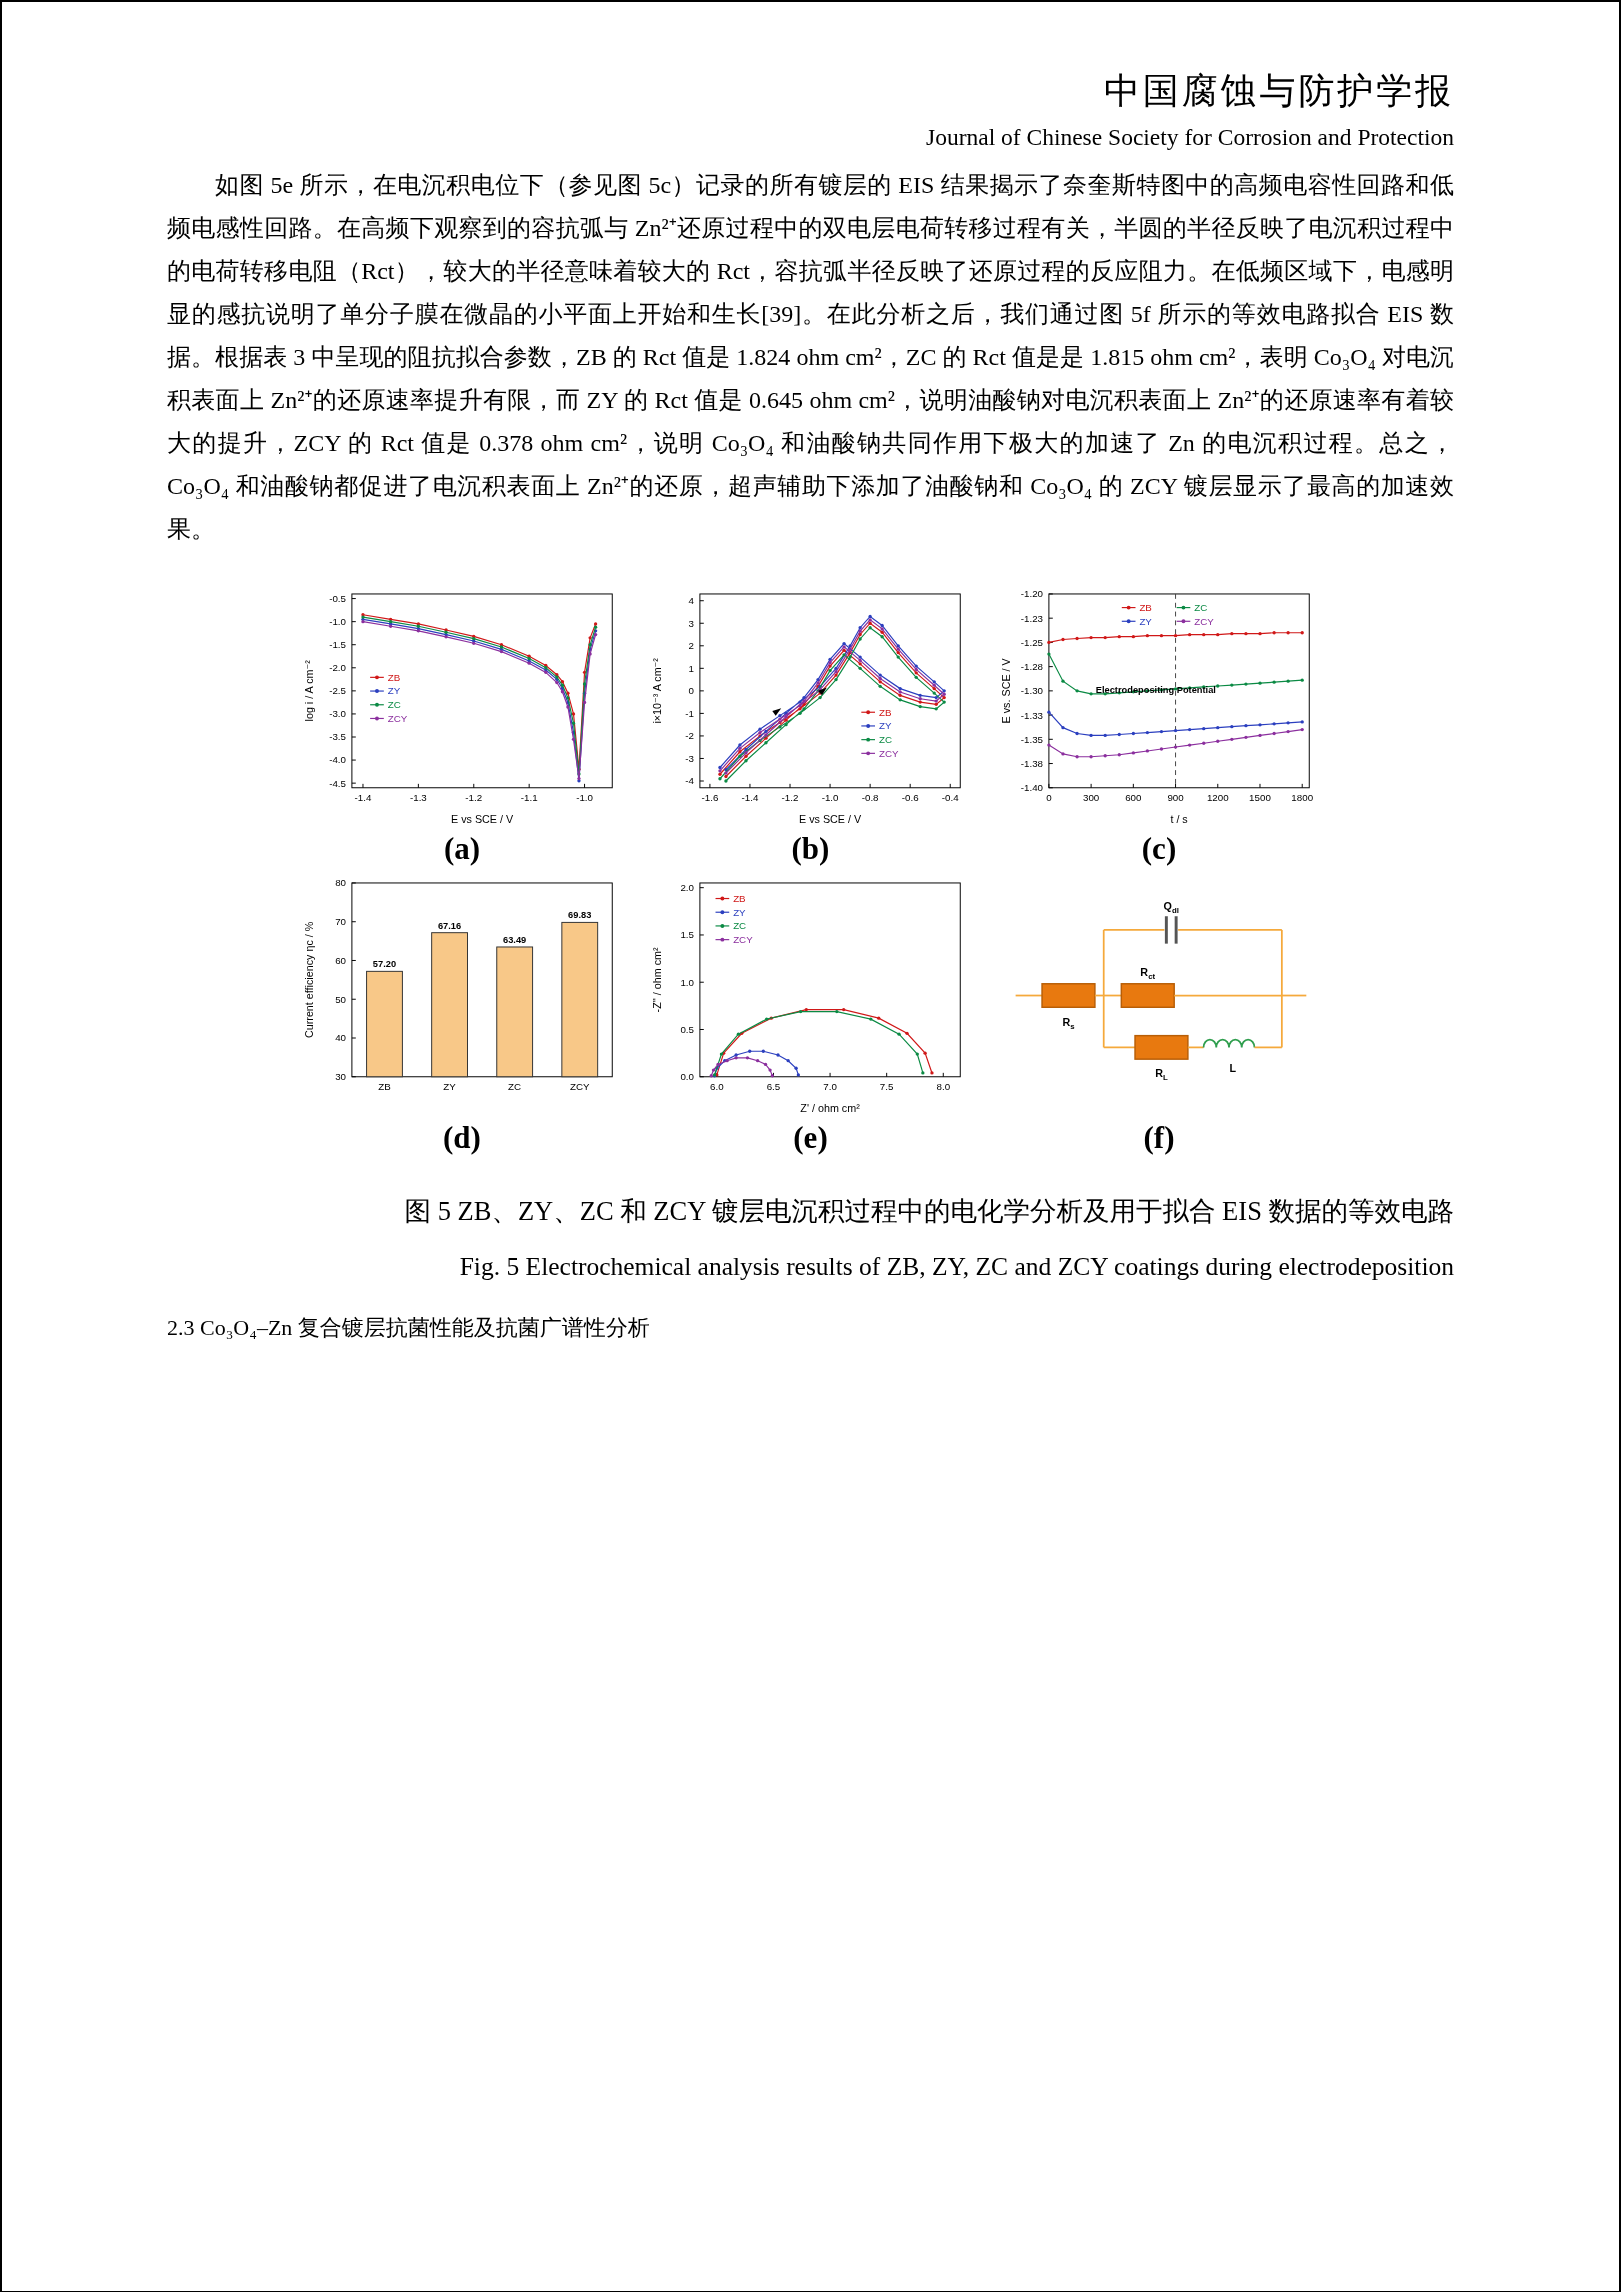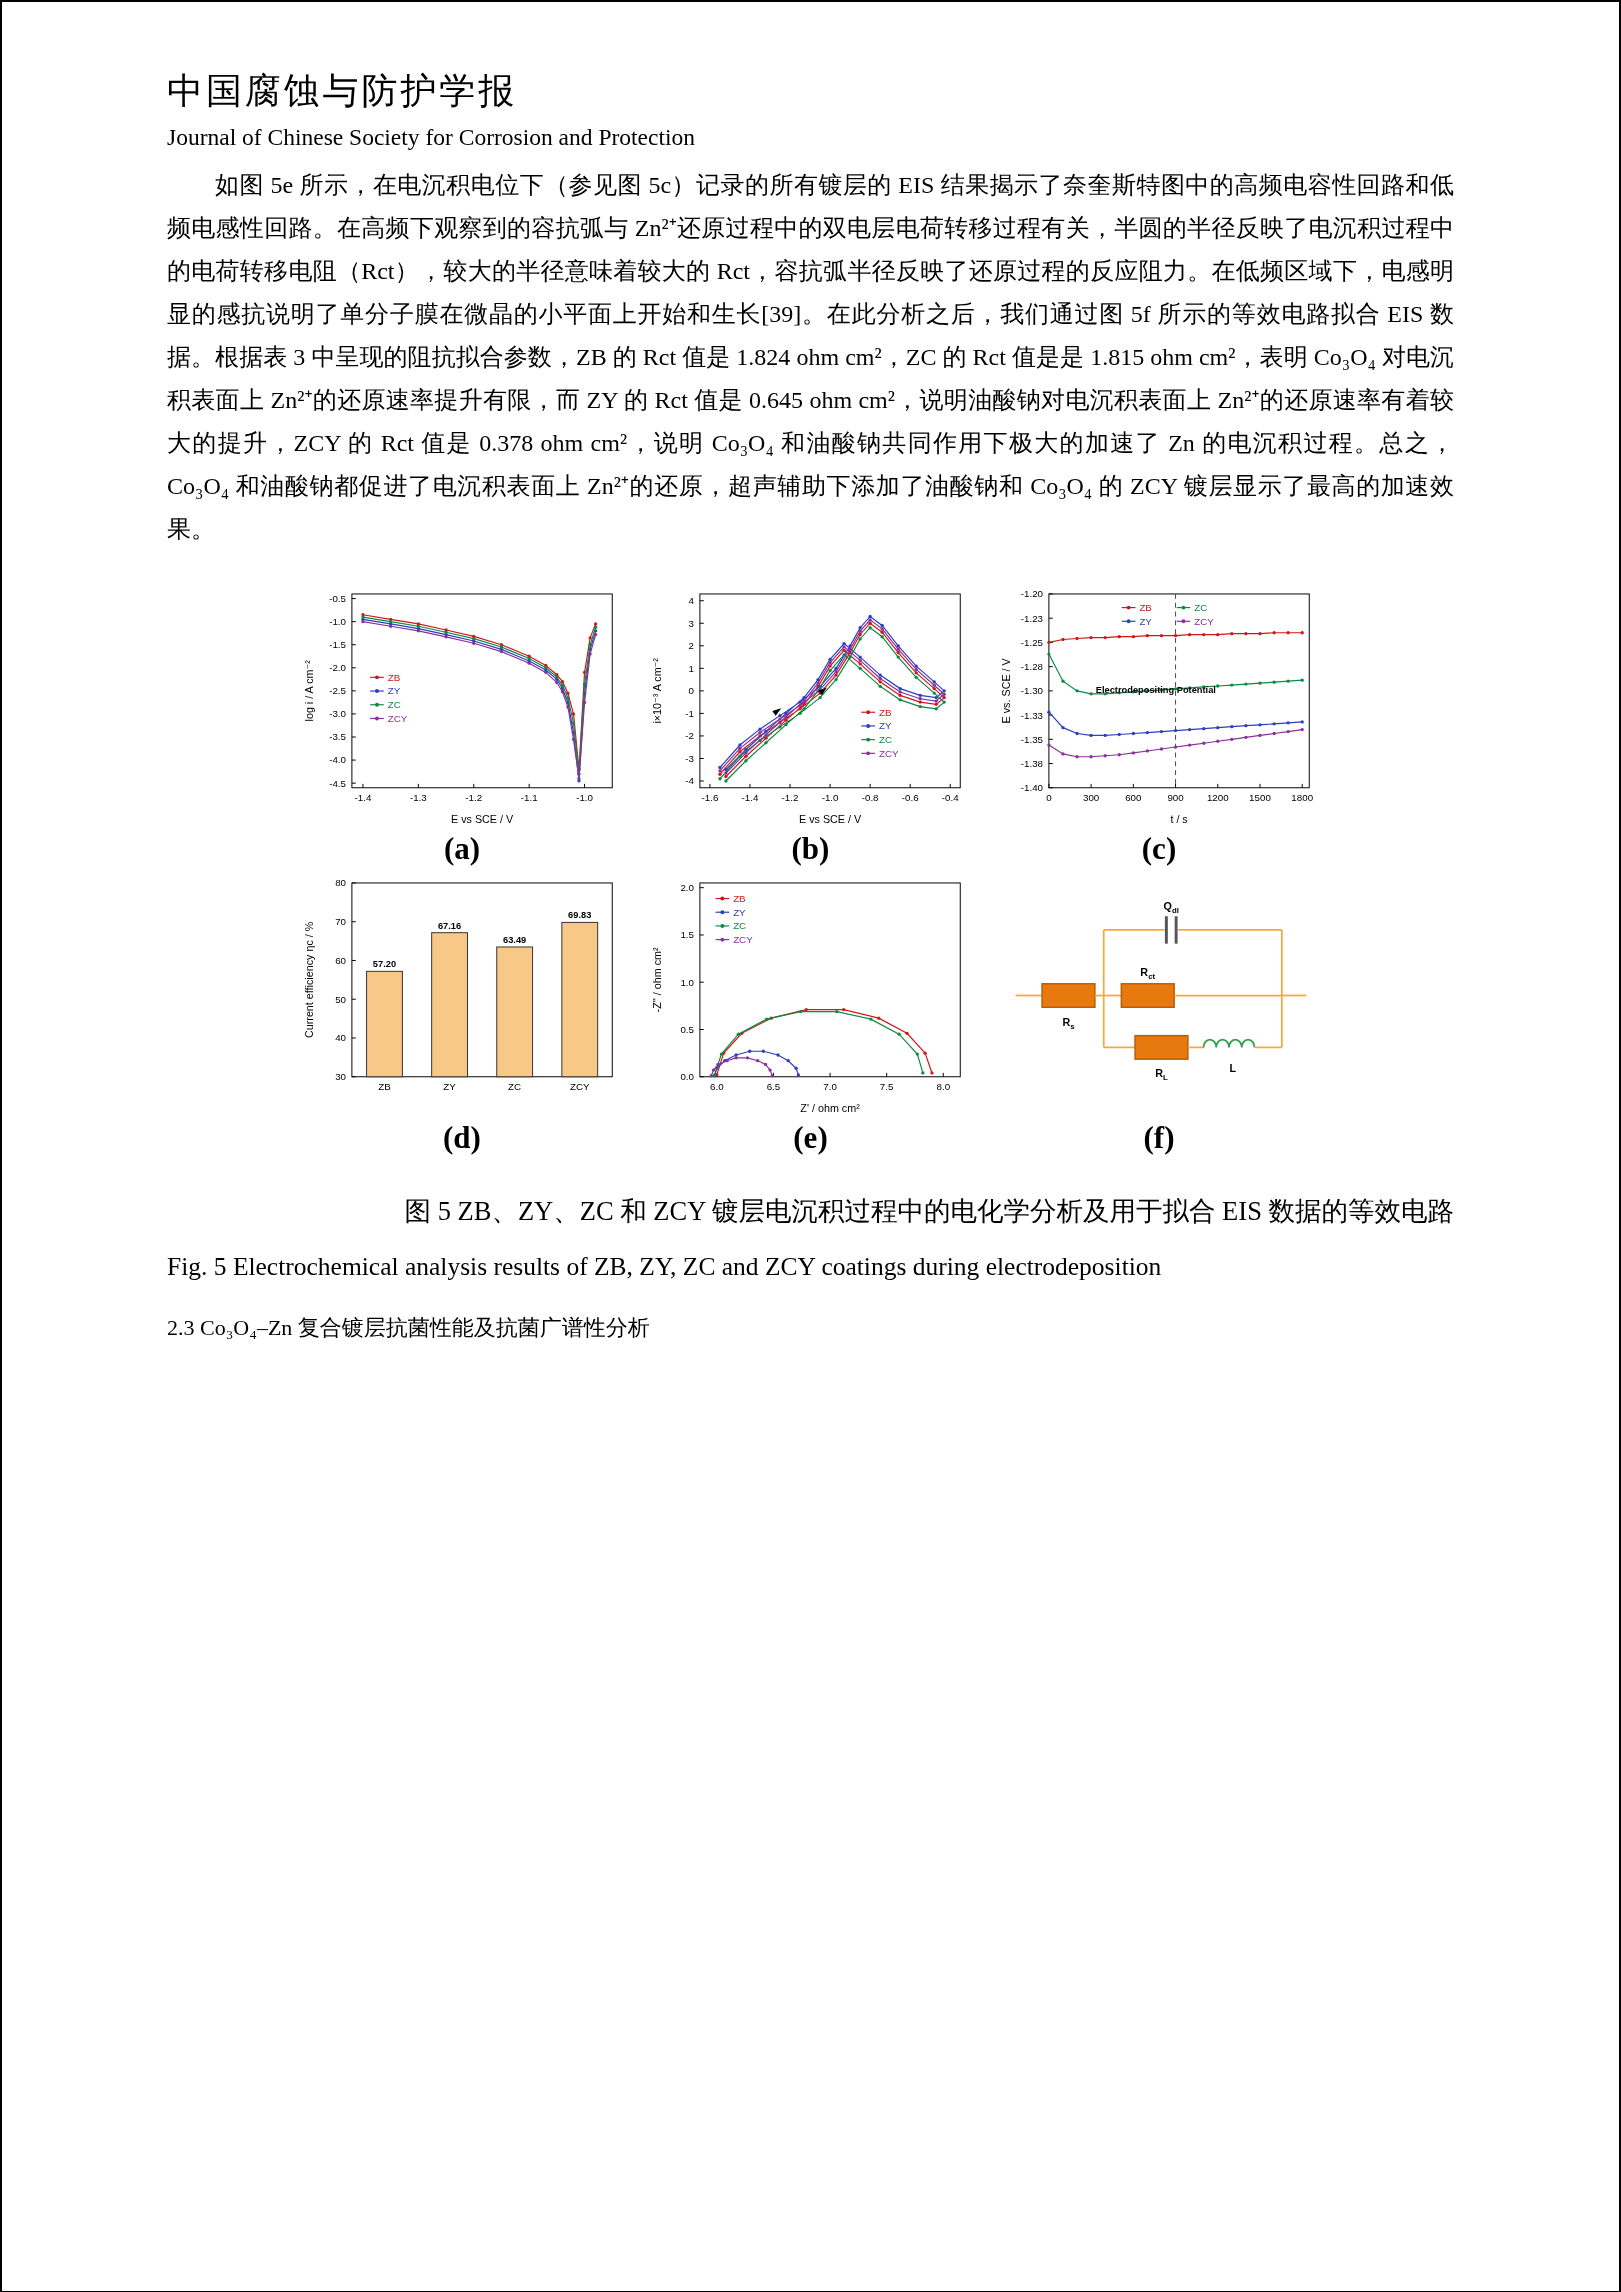--- a/index.html
+++ b/index.html
@@ -8,38 +8,38 @@
     width:1621px;
     min-height:2293px;
     margin:0 auto;
     background:#fff;
     border:2px solid #000;
     box-sizing:border-box;
     padding:65px 165px 59px 165px;
     font-family:"Liberation Serif","DejaVu Serif",serif;
     color:#000;
   }
-  .header{text-align:left;}
+  .header{text-align:right;}
   .title-zh{font-size:36px;letter-spacing:2.9px;}
   .title-en{font-size:23.5px;margin-top:7.8px;}
   .para{
     font-size:24px;
     line-height:43px;
     text-align:justify;
     text-indent:2em;
     margin:13.7px 0 0 0;
     font-family:Liberation Serif, serif;
   }
   .fig-wrap{margin-top:33px;}
   .fig-grid{display:flex;justify-content:center;gap:25.5px;}
   .fig-grid + .fig-grid{margin-top:5.9px;}
   .subplot{display:flex;flex-direction:column;align-items:center;}
   .sublabel{font-weight:bold;font-size:31px;margin-top:0;}
   .caption-zh{font-size:26.5px;line-height:55px;text-align:right;margin-top:27.4px;}
-  .caption-en{font-size:25.5px;line-height:55px;text-align:left;}
+  .caption-en{font-size:25.5px;line-height:55px;text-align:right;}
   .section-heading{font-size:22px;line-height:55px;margin-top:5.9px;}
   svg text{font-family:"Liberation Sans","DejaVu Sans",sans-serif;}
 </style>
 </head>
 <body>
 
 <div class="page">
 
   <header class="header">
     <div class="title-zh">中国腐蚀与防护学报</div>

